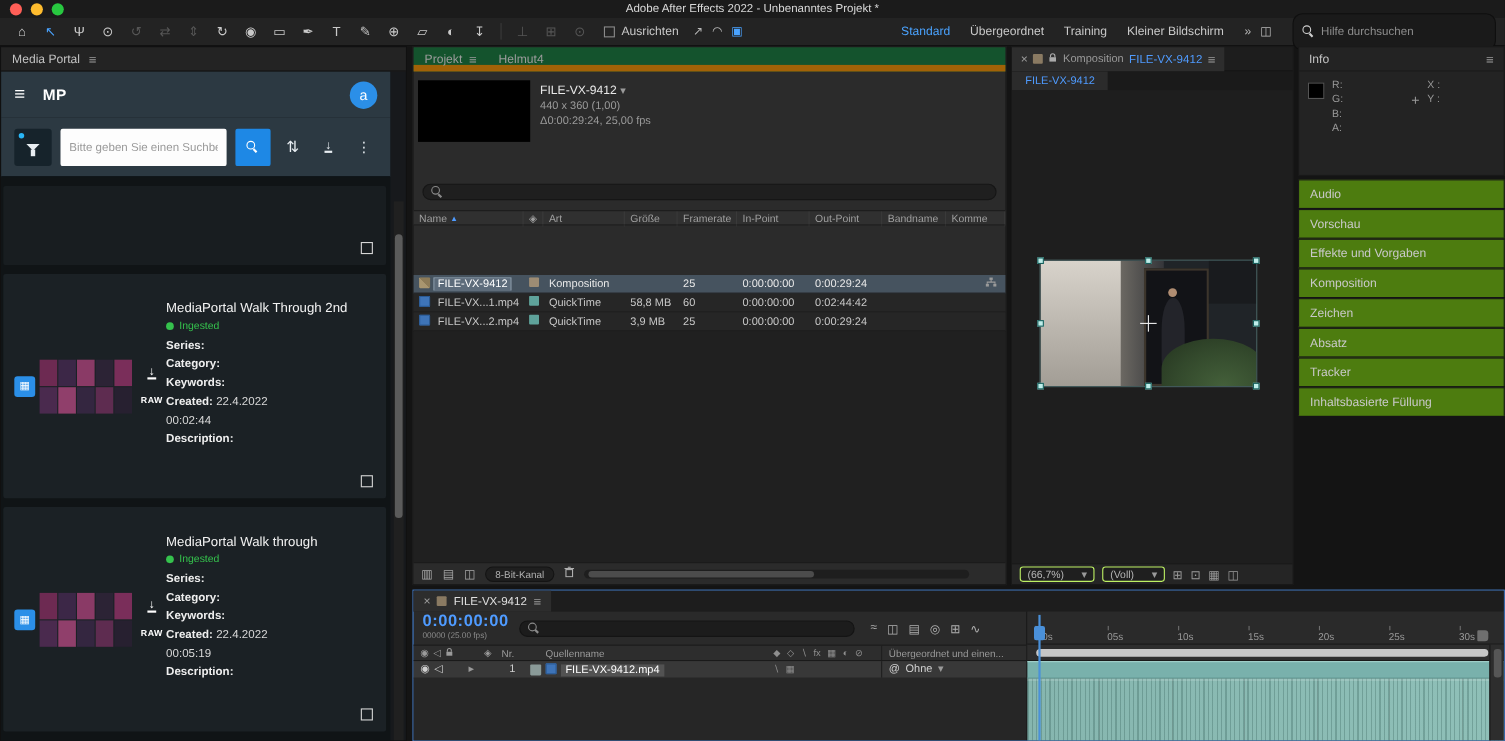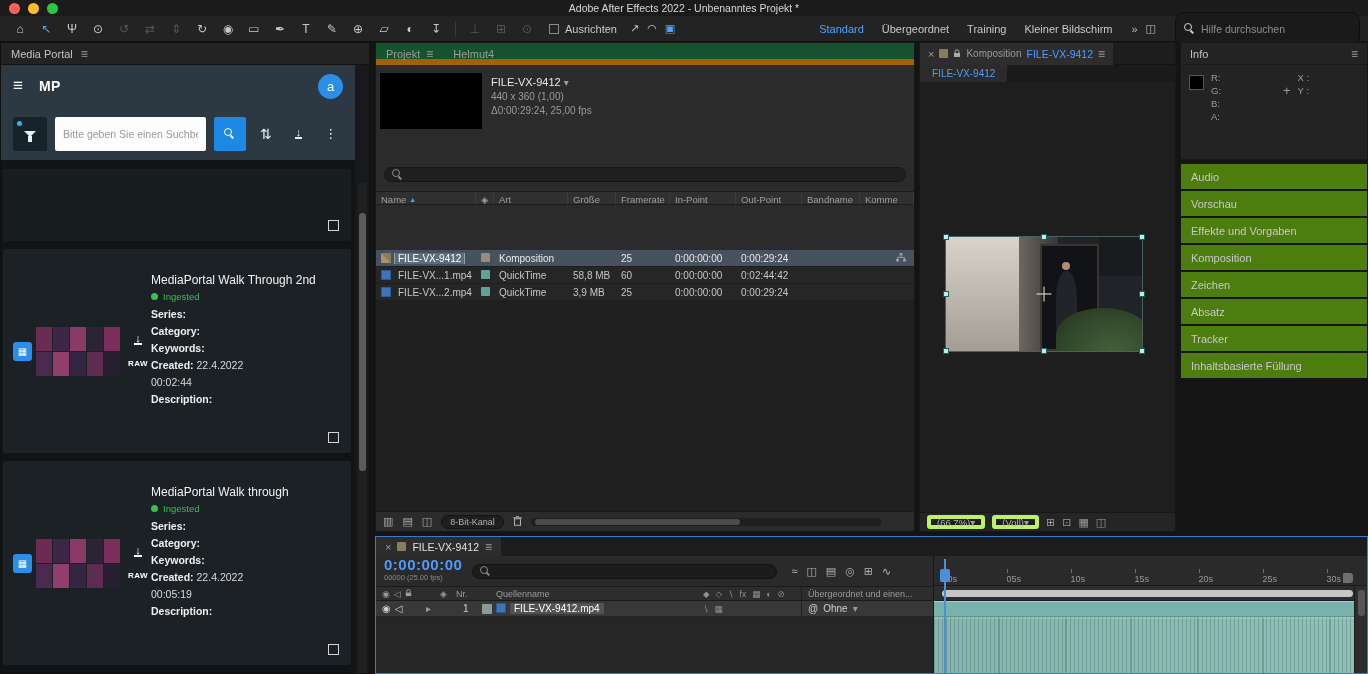--- a/index.html
+++ b/index.html
@@ -115,21 +115,21 @@
 .vf-door{position:absolute;left:48%;top:6%;width:30%;height:94%;background:#121317;border:2px solid #3c352c}
 .vf-person{position:absolute;left:56%;top:30%;width:11%;height:56%;background:#23242a;border-radius:45% 45% 12% 12%}
 .vf-person::before{content:"";position:absolute;left:28%;top:-9px;width:8px;height:8px;border-radius:50%;background:#b08d72}
 .vf-plant{position:absolute;right:-4%;bottom:-10%;width:48%;height:48%;background:radial-gradient(ellipse at 60% 80%,#44603a 0%,#33492c 55%,#24331f 100%);border-radius:50% 50% 0 0}
 .vf-win{position:absolute;right:0;top:0;width:22%;height:34%;background:#191b1e}
 .hnd{position:absolute;width:6px;height:6px;background:#bfeeea;border:1px solid #17605c;z-index:3}
 .anchor{position:absolute;left:50%;top:50%;width:15px;height:15px;transform:translate(-50%,-50%);z-index:3}
 .anchor::before{content:"";position:absolute;left:7px;top:0;width:1px;height:15px;background:#f0f0f0}
 .anchor::after{content:"";position:absolute;top:7px;left:0;height:1px;width:15px;background:#f0f0f0}
 .comp-footer{height:19px;display:flex;align-items:center;gap:7px;padding:0 7px;background:#252525;border-top:1px solid #181818;color:#b5b5b5;font-size:9.5px}
-.dd{display:flex;align-items:center;gap:0;background:#1f1f1f;border:4px solid #bef264;border-radius:3px;height:14px;padding:0 6px}
+.dd{display:flex;align-items:center;gap:16px;background:#1f1f1f;border:1px solid #bef264;border-radius:3px;height:14px;padding:0 6px}
 .cf-ic{color:#9a9a9a;font-size:11px}
 
 .side-panels{position:absolute;left:1180px;top:42px;right:0;height:490px}
 .info-panel{height:118px;background:#232323;border:1px solid #181818;position:relative}
 .info-head{height:22px;display:flex;align-items:center;padding:0 9px;color:#c3c3c3;border-bottom:1px solid #1b1b1b}
 .info-head .menu{margin-left:auto;color:#9a9a9a}
 .swatch{position:absolute;left:8px;top:32px;width:15px;height:15px;background:#000;border:1px solid #555}
 .rgba{position:absolute;left:30px;top:28px;font-size:9.5px;color:#9a9a9a;line-height:13px}
 .coords{position:absolute;left:102px;top:28px;font-size:9.5px;color:#9a9a9a;line-height:13px;display:flex;gap:7px}
 .coords .plus{font-size:13px;color:#9a9a9a;align-self:flex-end}

